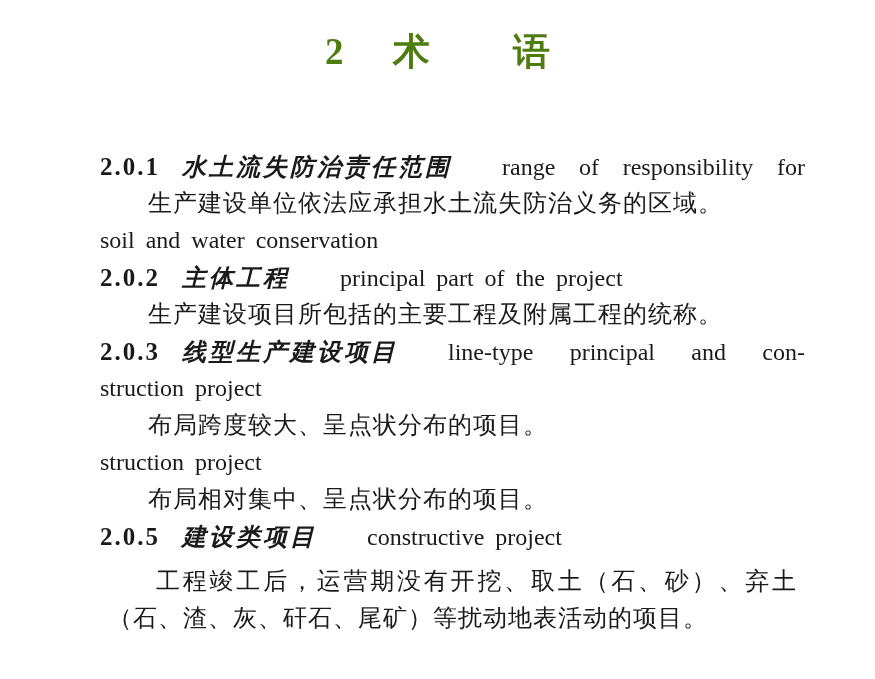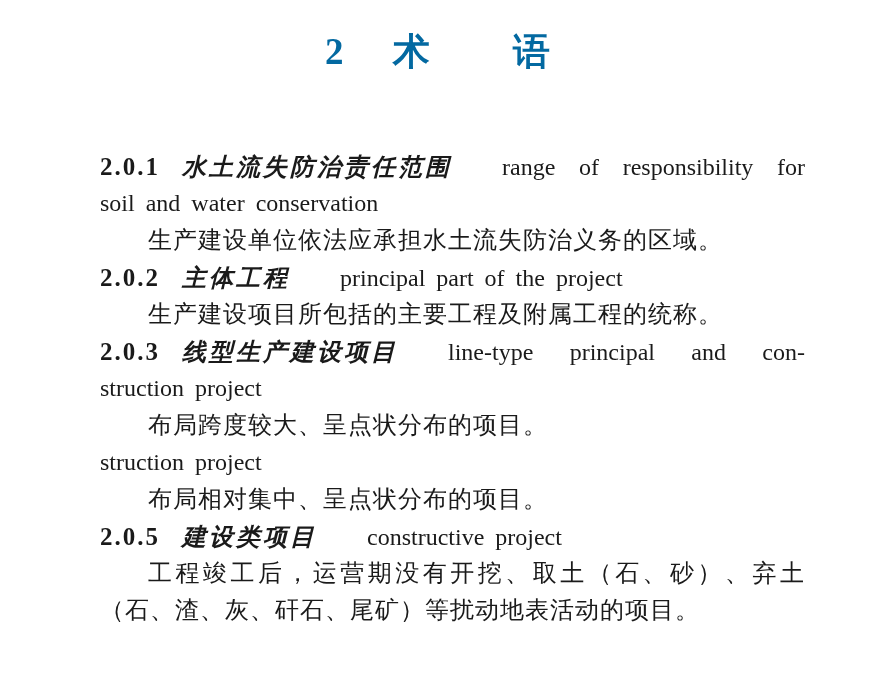--- a/index.html
+++ b/index.html
@@ -20,21 +20,21 @@
     height: 679px;
     background: #ffffff;
   }
   
   .chapter-title {
     margin: 30px 0 0 0;
     text-align: center;
     font-size: 37px;
     font-weight: 700;
     line-height: 44px;
-    color: #0369a1;
+    color: #4d7c0f;
   }
   .chapter-title .gap-a { margin-left: 40px; }
   .chapter-title .gap-b { margin-left: 74px; }
 
   
   .content {
     margin: 74px 70px 0 100px;
   }
   .line {
     line-height: 37px;
@@ -75,21 +75,21 @@
     word-spacing: 4px;
   }
   .en2 {
     word-spacing: 5px;
   }
   .def {
     padding-left: 48px;
     letter-spacing: 1px;
   }
   .defpara {
-    margin: 0;
+    margin: 8px;
     font-size: 24px;
     line-height: 37px;
     letter-spacing: 1px;
     text-indent: 48px;
     text-align: justify;
   }
 </style>
 </head>
 <body>
 
@@ -102,22 +102,22 @@
   </h1>
 
   <div class="content">
 
     <section class="term">
       <div class="line head">
         <span class="num">2.0.1</span>
         <span class="zh">水土流失防治责任范围</span>
         <span class="en stretch">range of responsibility for</span>
       </div>
+      <div class="line def">生产建设单位依法应承担水土流失防治义务的区域。</div>
       <div class="line en2">soil and water conservation</div>
-      <div class="line def">生产建设单位依法应承担水土流失防治义务的区域。</div>
     </section>
 
     <section class="term">
       <div class="line head">
         <span class="num">2.0.2</span>
         <span class="zh">主体工程</span>
         <span class="en">principal part of the project</span>
       </div>
       <div class="line def">生产建设项目所包括的主要工程及附属工程的统称。</div>
     </section>

